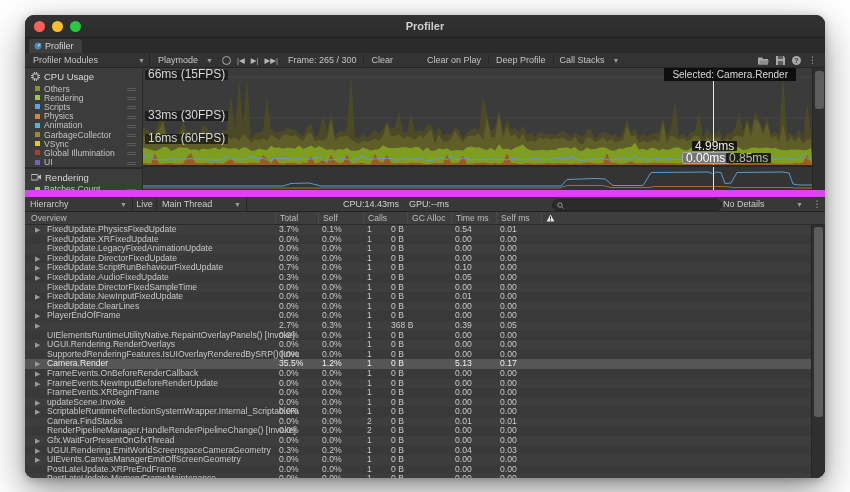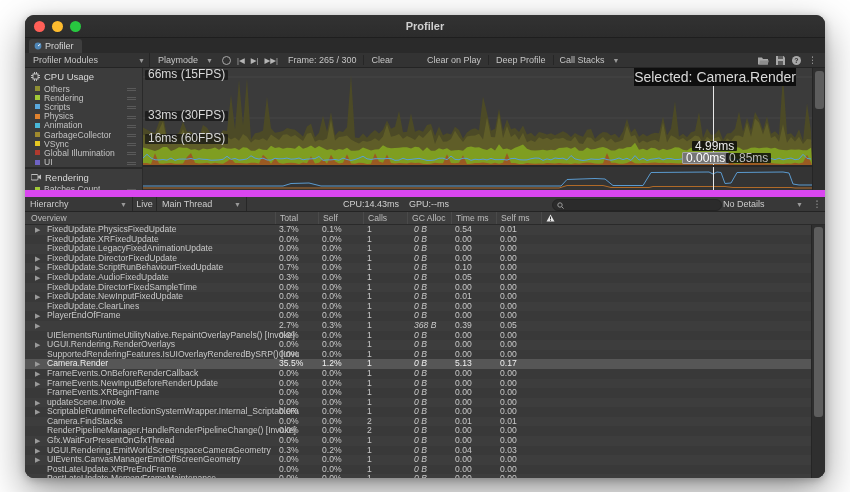--- a/index.html
+++ b/index.html
@@ -37,22 +37,22 @@
   .litem{display:flex;align-items:center;gap:4px;height:9.2px;padding-left:10px;font-size:8.6px;color:#c4c4c4;position:relative;}
   .swatch{width:5px;height:5px;flex:none;}
   .llabel{overflow:hidden;white-space:nowrap;}
   .lhandle{position:absolute;right:6px;width:9px;height:1px;background:#5a5a5a;box-shadow:0 2px 0 #5a5a5a;}
   .lblock-render{border-top:2px solid #2a2a2a;height:25px;box-sizing:border-box;}
   .chartcol{flex:1;display:flex;flex-direction:column;position:relative;}
   .cpuchart{height:97px;position:relative;background:#3b3b3b;}
   .renderchart{height:25px;position:relative;background:#343434;border-top:2px solid #282828;box-sizing:border-box;}
   .gridlabel{position:absolute;left:2px;background:rgba(20,20,20,.72);color:#d8d8d8;font-size:12px;
     padding:0 3px;line-height:9.5px;border-radius:1px;z-index:4;}
-  .sel-label{position:absolute;top:0;right:16px;background:#0e0e0e;color:#dadada;font-size:14px;
-    padding:1px 0;z-index:6;}
+  .sel-label{position:absolute;top:0;right:16px;background:#0e0e0e;color:#dadada;font-size:10px;
+    padding:1px 8px;z-index:6;}
   .selline{position:absolute;top:0;bottom:0;width:1px;background:#e8e8e8;z-index:5;}
   .tip{position:absolute;font-size:12px;line-height:10px;padding:0 3px;z-index:7;border-radius:1px;}
   .tip-total{background:rgba(12,12,12,.85);color:#ececec;}
   .tip-self{background:#757575;border:1px solid #a5a5a5;color:#fff;}
   .tip-gpu{background:rgba(12,12,12,.85);color:#bdbdbd;}
   .chart-scroll{width:13px;flex:none;background:#2f2f2f;border-left:1px solid #252525;position:relative;}
   .thumb{position:absolute;left:2px;right:2px;border-radius:3px;background:#5d5d5d;}
   
   .hbar{height:14px;background:#383838;border-top:7px solid #d946ef;border-bottom:1px solid #242424;
     position:relative;font-size:9px;color:#cccccc;box-sizing:content-box;}
@@ -75,21 +75,21 @@
   .th-time{left:426px;}.th-selfms{left:471px;}.th-marker{left:516px;width:20px;}
   .tbody{position:relative;height:264px;overflow:hidden;background:#3a3a3a;}
   .tscroll{position:absolute;right:0;top:0;bottom:0;width:13px;background:#2f2f2f;border-left:1px solid #252525;}
   .trow{position:relative;height:9.6px;line-height:9.6px;font-size:8.6px;color:#c9c9c9;}
   .trow:nth-child(odd){background:#3d3d3d;}
   .trow:nth-child(even){background:#393939;}
   .trow.selected{background:#565656;color:#f0f0f0;}
   .trow span{position:absolute;top:0;white-space:nowrap;}
   .arrow{left:10px;color:#9a9a9a;font-size:7px;}
   .cname{left:22px;width:252px;overflow:hidden;}
-  .c-total{left:254px;}.c-self{left:297px;}.c-calls{left:342px;}.c-gc{left:389px;font-style:italic;}
+  .c-total{left:254px;}.c-self{left:297px;}.c-calls{left:342px;}.c-gc{left:366px;}
   .c-time{left:430px;}.c-selfms{left:475px;}
 </style>
 </head>
 <body>
 
 <div class="win">
 
   <div class="titlebar">
     <div class="lights">
       <span class="light l-red"></span>

